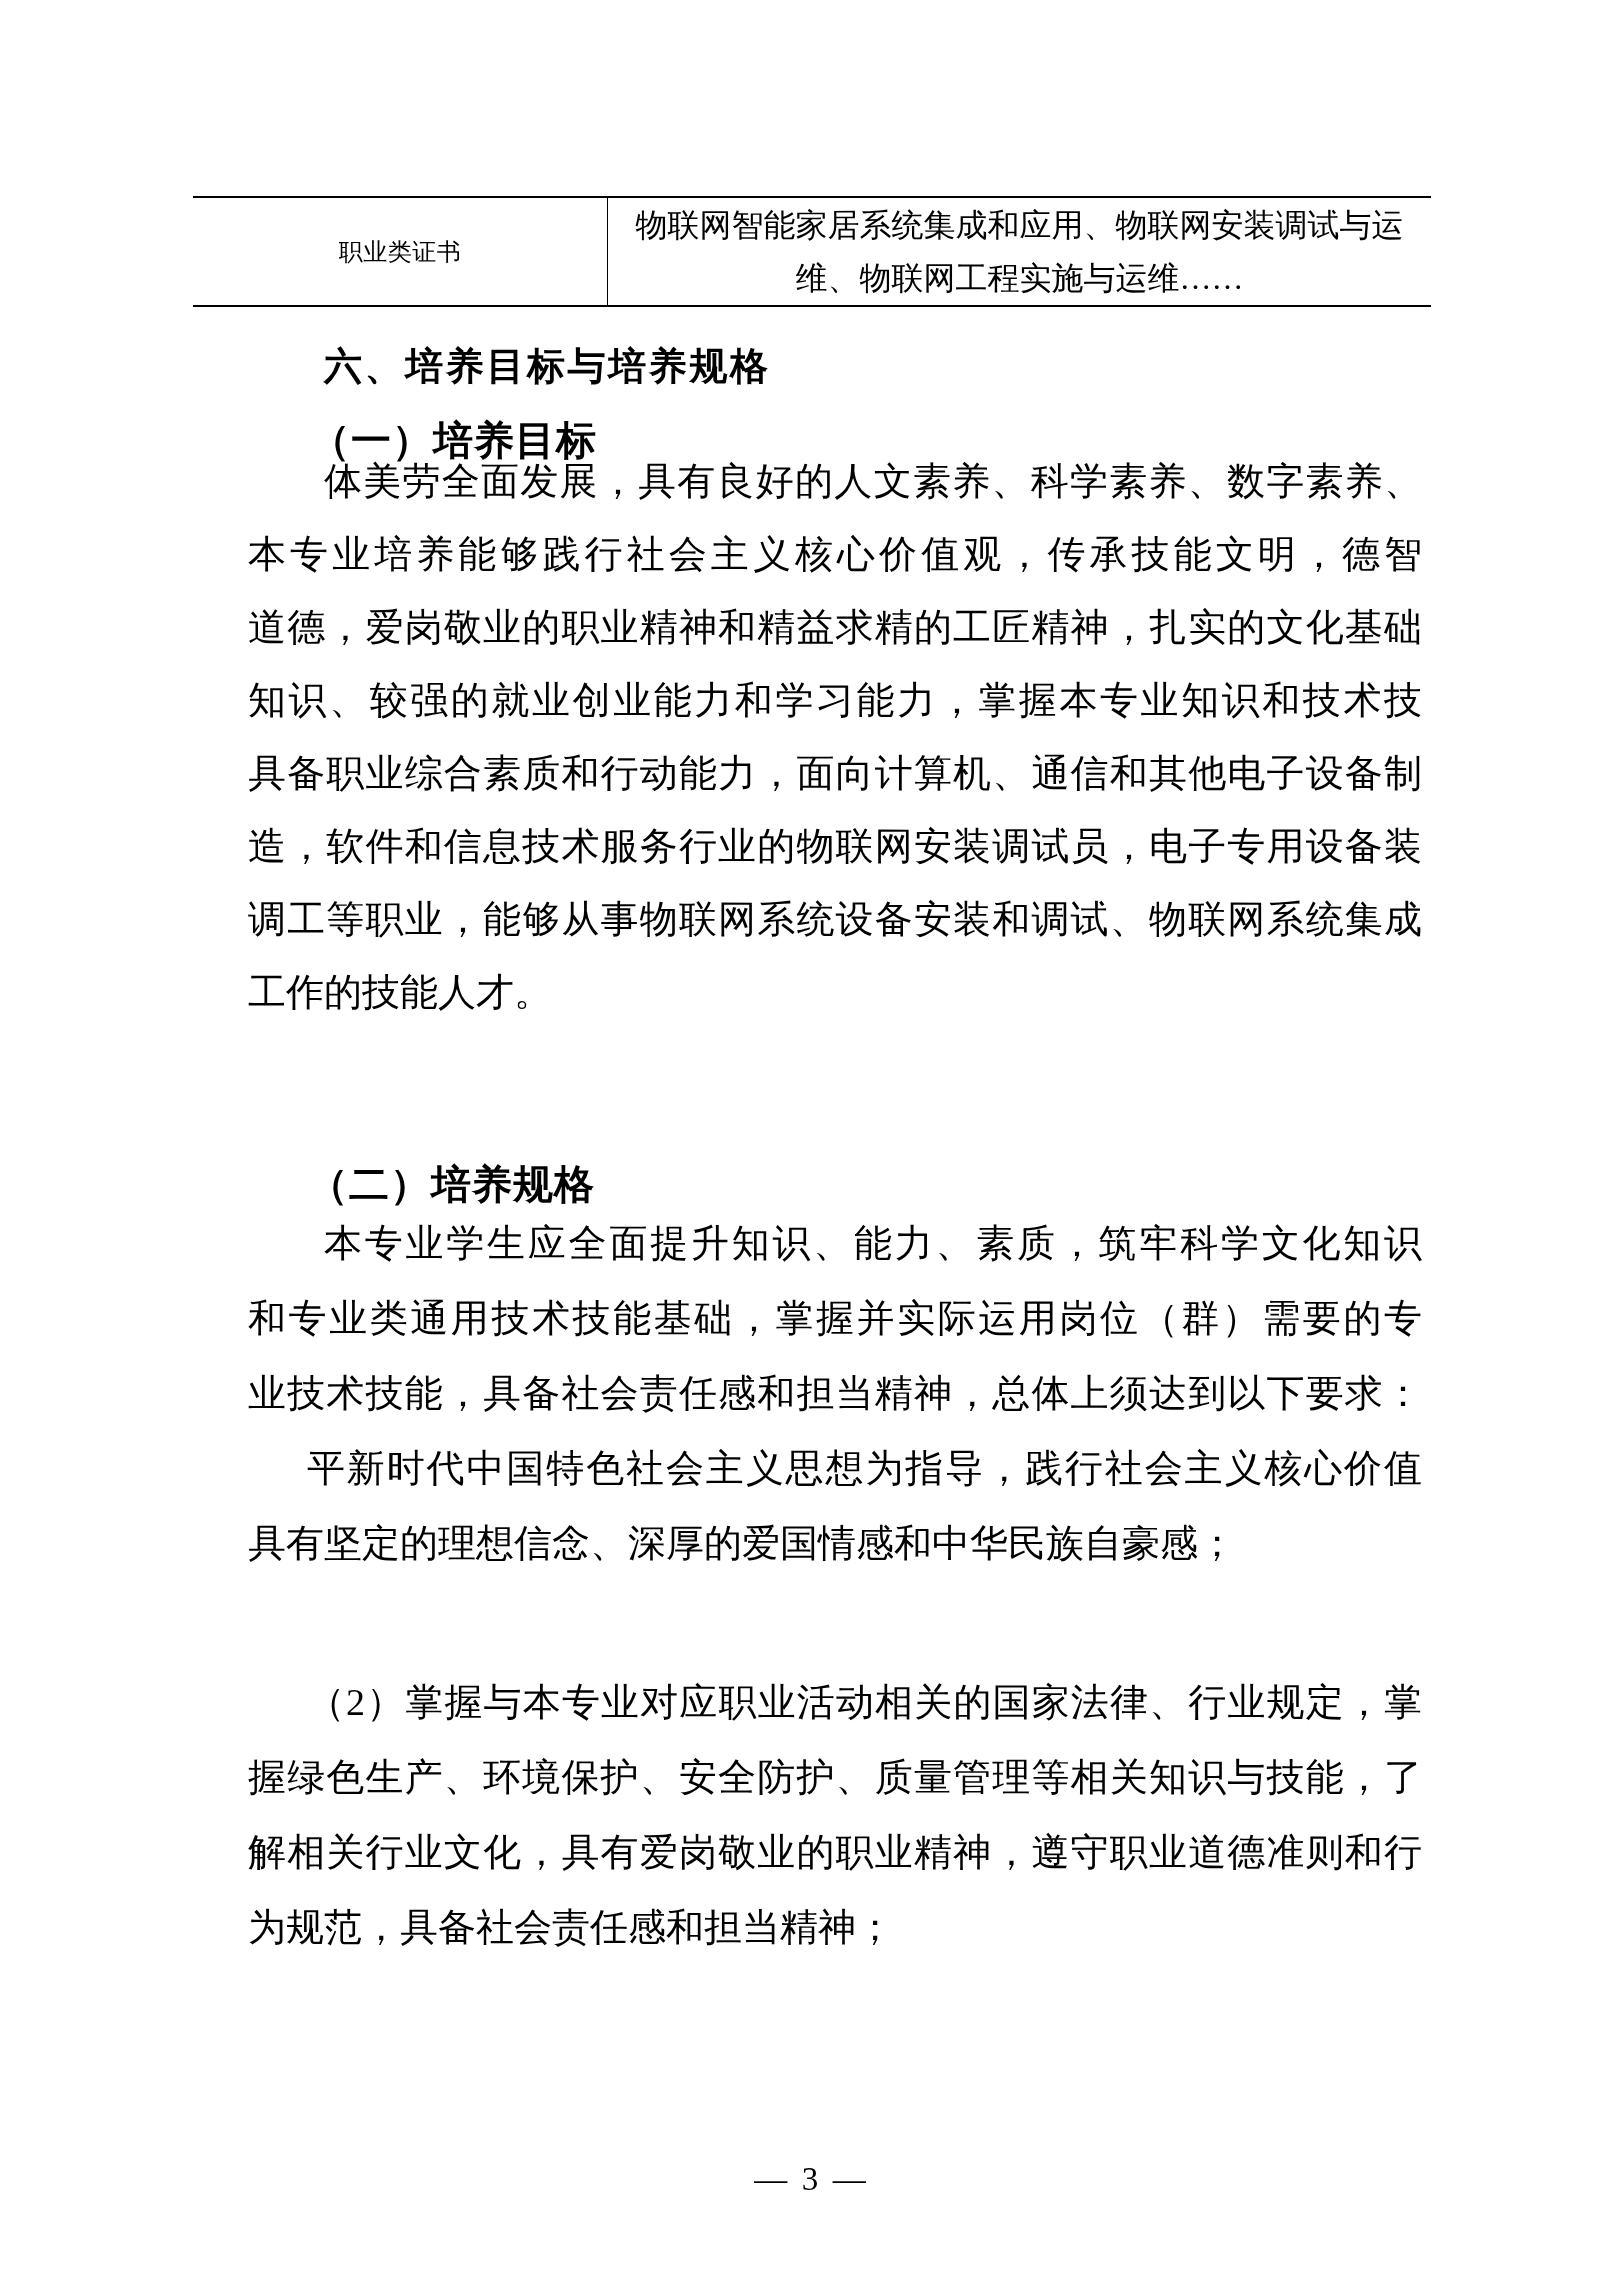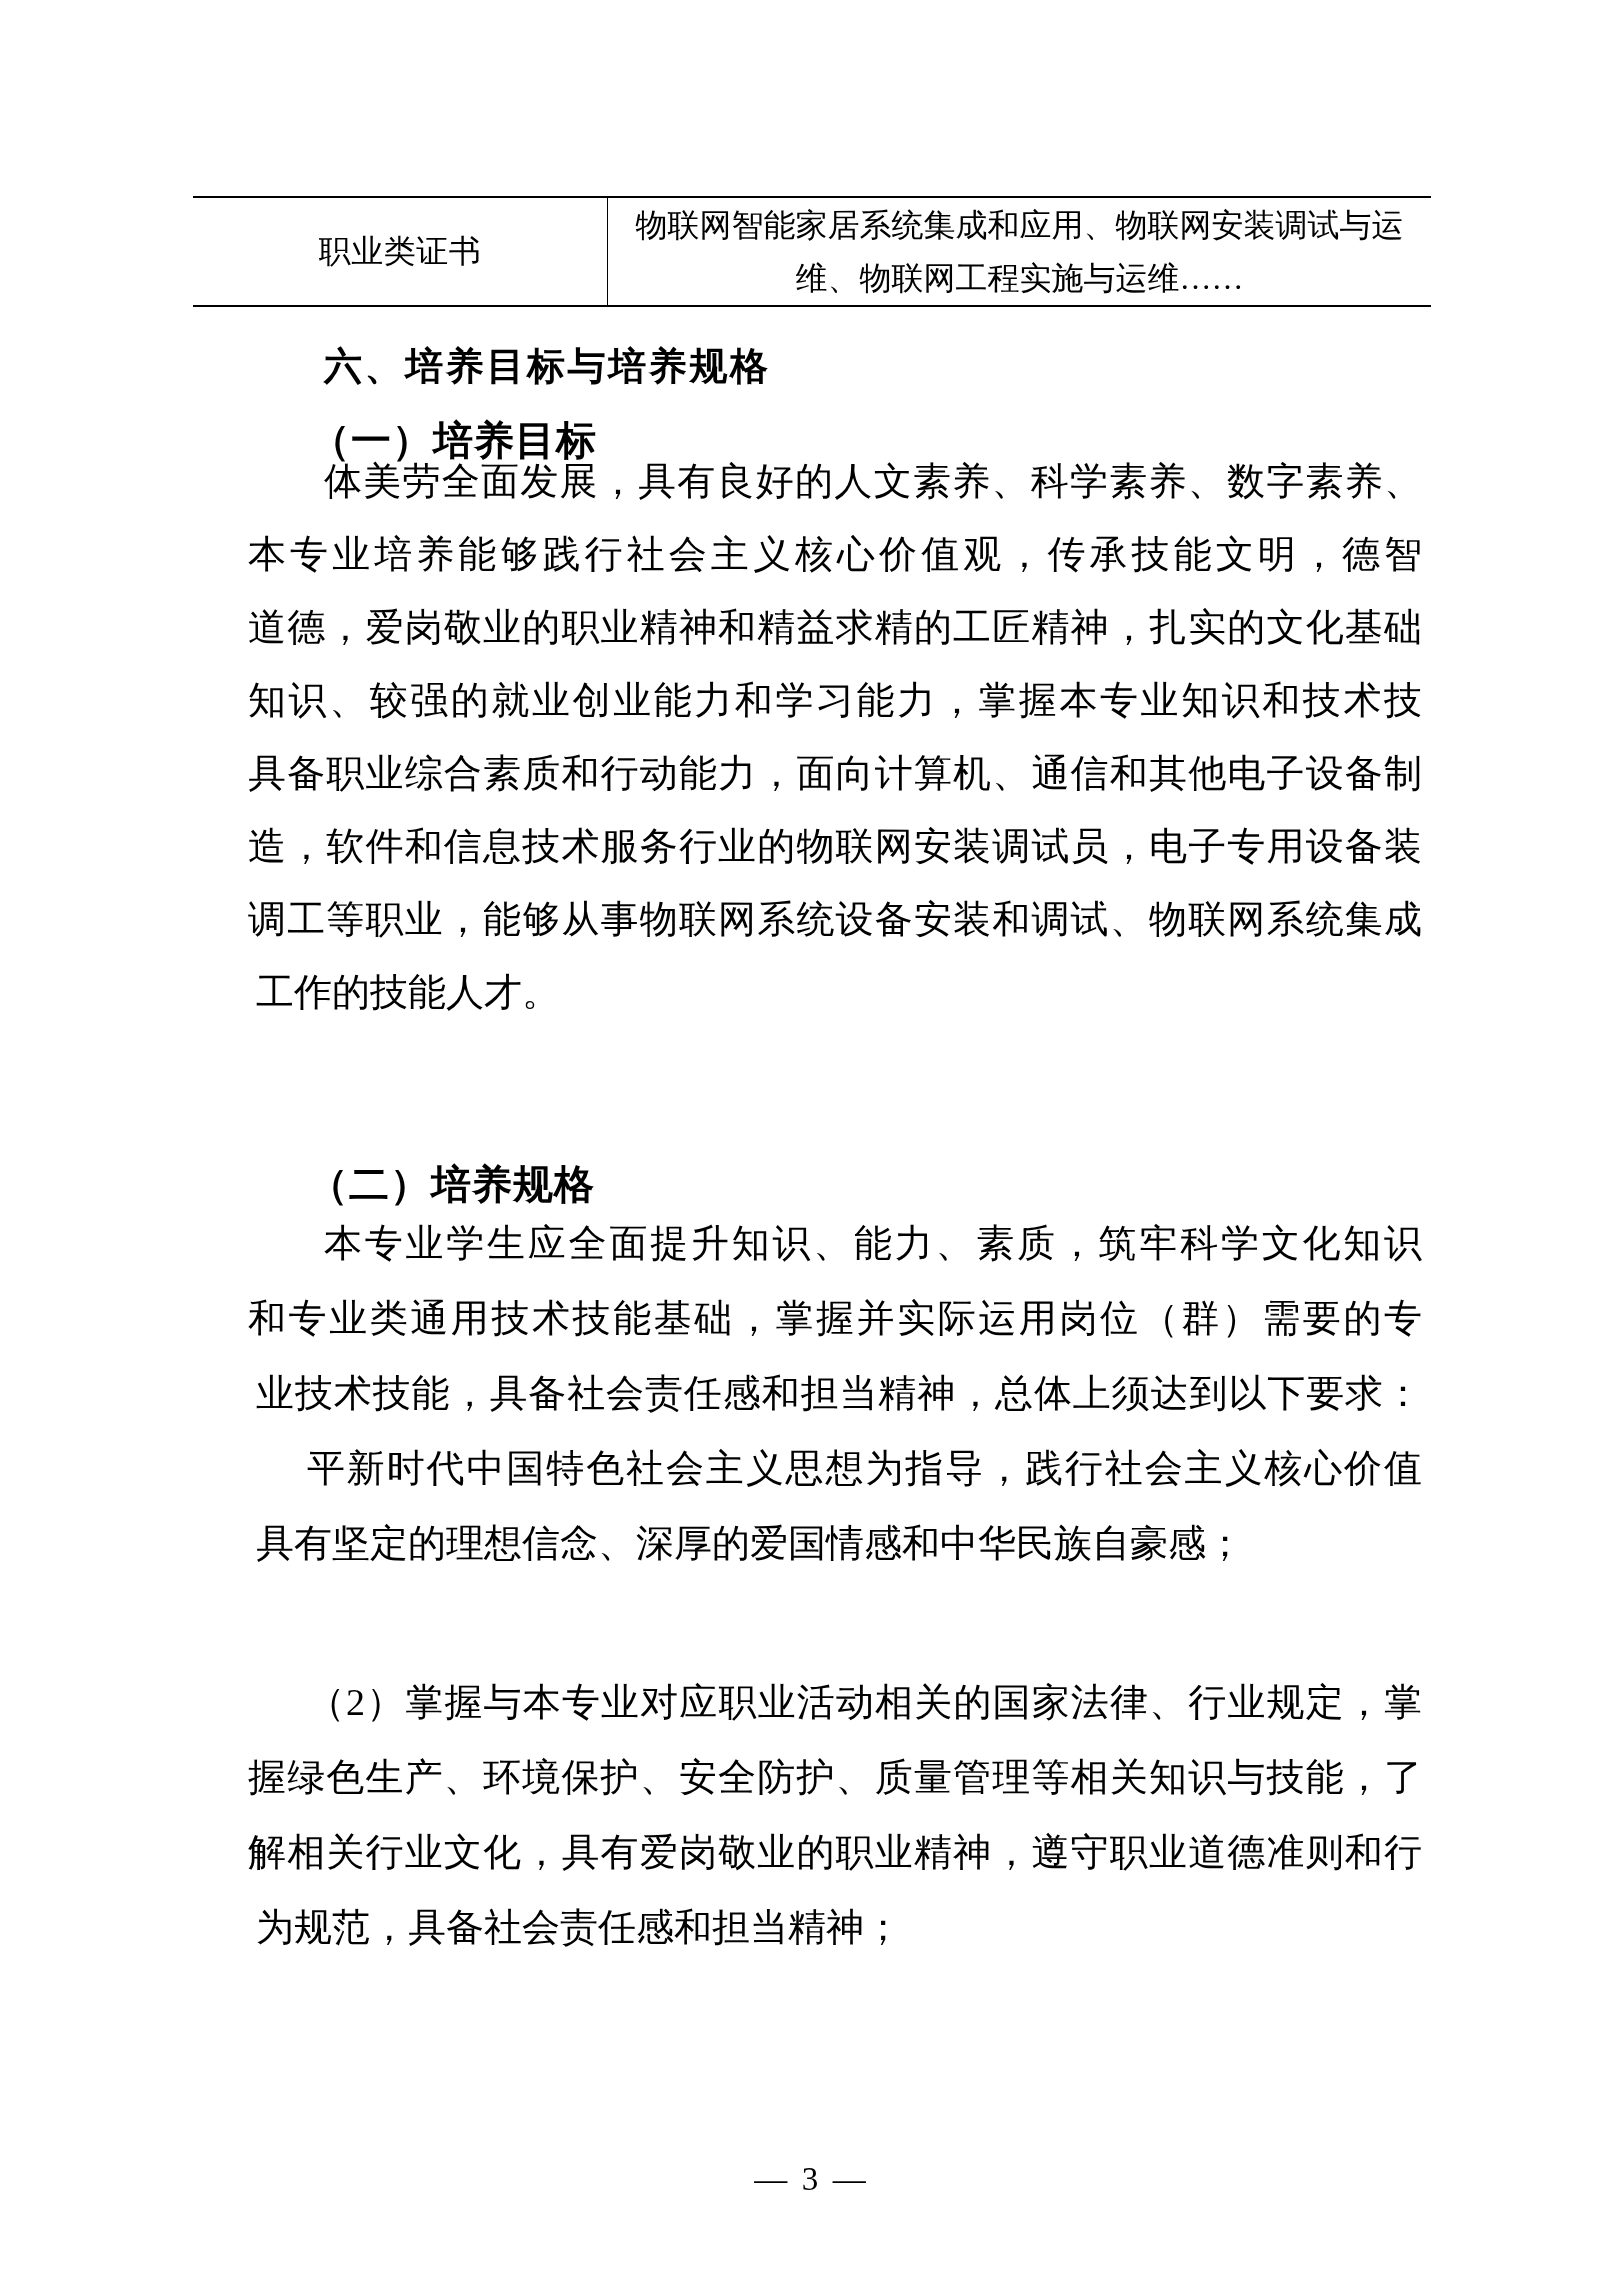--- a/index.html
+++ b/index.html
@@ -17,21 +17,21 @@
     width:1238px;height:111px;
     border-top:2.6px solid #000;
     border-bottom:2.6px solid #000;
     box-sizing:border-box;
     display:flex;
   }
   .doc-table .cell-left{
     width:415px;box-sizing:border-box;
     border-right:1.5px solid #000;
     display:flex;align-items:center;justify-content:center;
-    font-size:32px;letter-spacing:0.5px;
+    font-size:24px;letter-spacing:0.5px;
   }
   .doc-table .cell-right{
     flex:1;
     display:flex;flex-direction:column;justify-content:center;
     text-align:center;
     font-size:32px;
   }
   .doc-table .cell-right .tline{
     line-height:53px;height:53px;overflow:hidden;white-space:nowrap;
   }
@@ -49,21 +49,21 @@
   .h-sub1{left:298px;top:407px;}
   .h-sub2{left:296px;top:1151px;}
   
   .para{position:absolute;left:248px;width:1174px;}
   .para > div{
     font-size:38px;
     text-align:justify;
     text-align-last:justify;
     overflow:hidden;
   }
-  .para > div:last-of-type{text-align-last:left;margin-left:8px;}
+  .para > div:last-of-type{text-align-last:left;}
   .para.full-last > div:last-of-type{text-align-last:justify;}
   .para.lh1 > div{line-height:73px;height:73px;}
   .para.lh2 > div{line-height:75px;height:75px;}
   .para.indent2 > div:first-of-type{text-indent:2em;}
   .para.indent15 > div:first-of-type{text-indent:1.55em;}
   .para1{top:445px;}
   .para2{top:1206px;}
   .item1{top:1431px;}
   .item2{top:1665px;}
   

